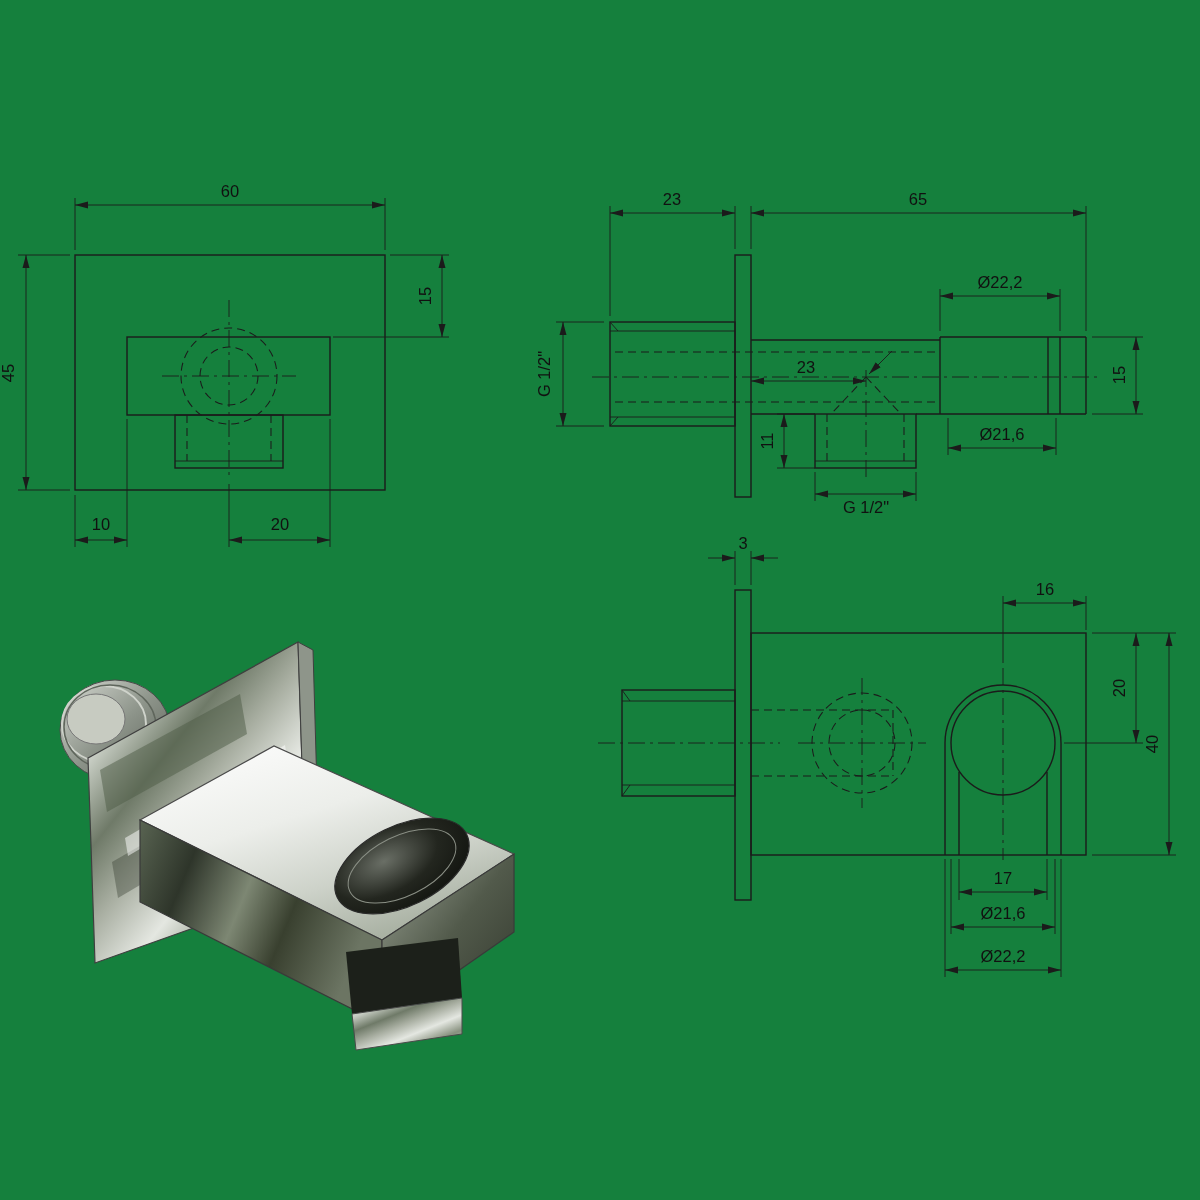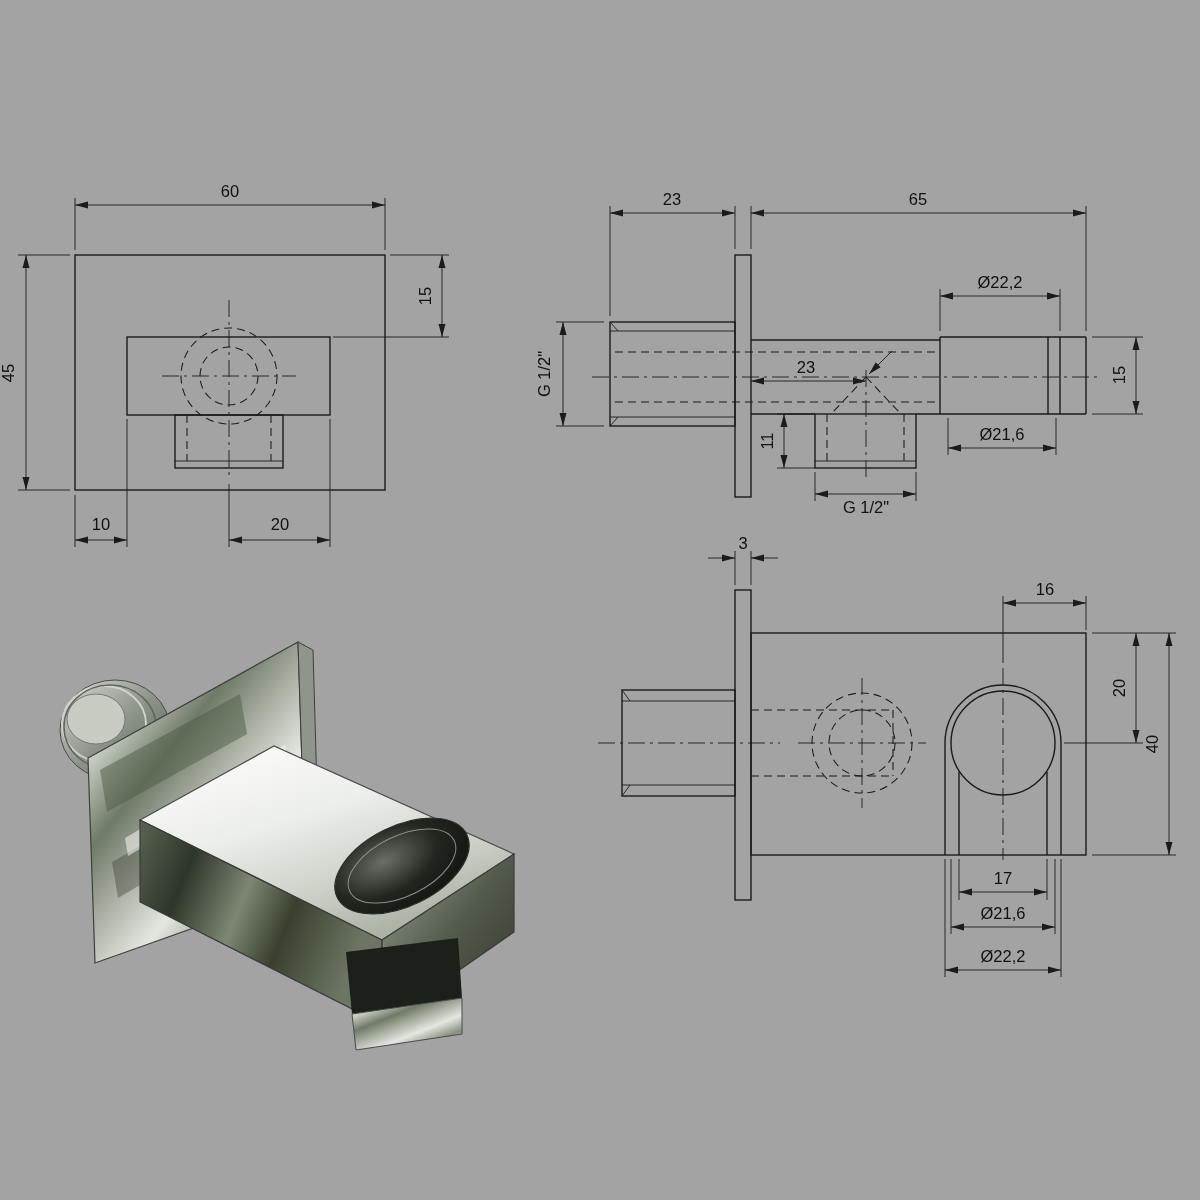--- a/index.html
+++ b/index.html
@@ -1,16 +1,16 @@
 <!DOCTYPE html>
 <html><head>
 <meta charset="utf-8">
 <style>
   html,body{margin:0;padding:0;background:#fff;width:1200px;height:1200px;overflow:hidden}
-  #stage{position:relative;width:1200px;height:1200px;background:#a3a3a3}
+  #stage{position:relative;width:1200px;height:1200px;background:#15803d}
   .o{stroke:#1b1b1b;stroke-width:1.4;fill:none}
   .h{stroke:#1b1b1b;stroke-width:1.05;fill:none;stroke-dasharray:8 5}
   .c{stroke:#1b1b1b;stroke-width:.9;fill:none;stroke-dasharray:17 5 3 5}
   .d{stroke:#1b1b1b;stroke-width:.9;fill:none}
   text.t{font-family:"Liberation Sans",sans-serif;font-size:16.5px;fill:#111}
 </style>
 </head>
 <body>
 
 <div id="stage">

